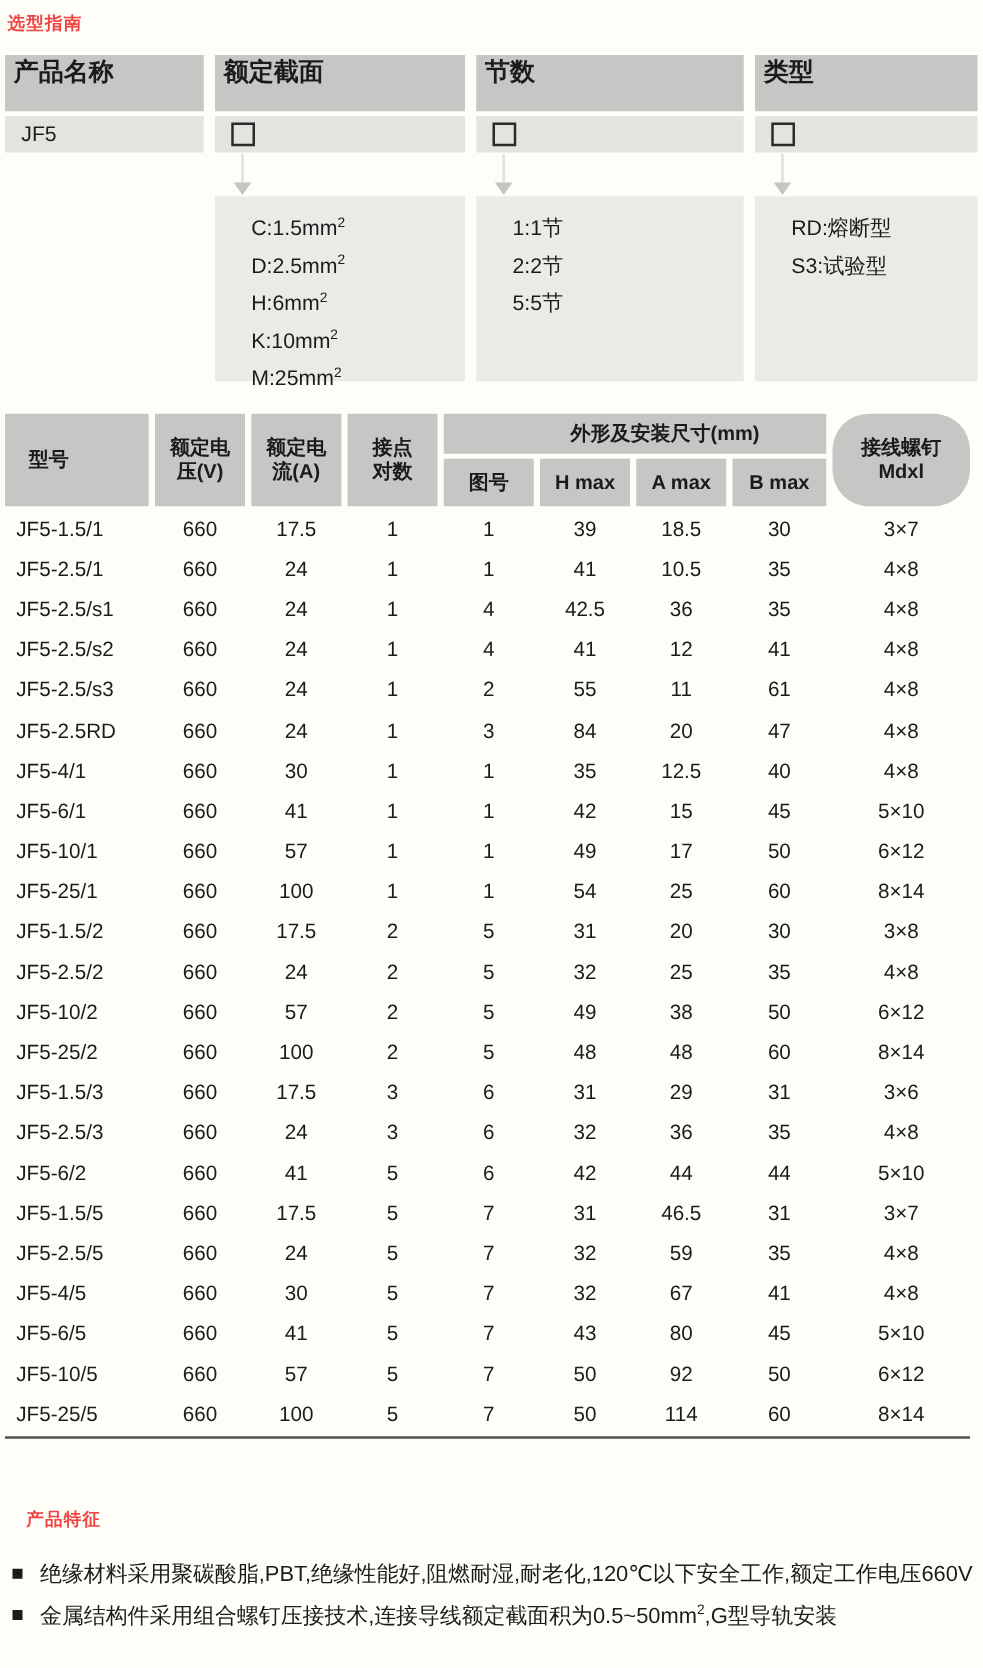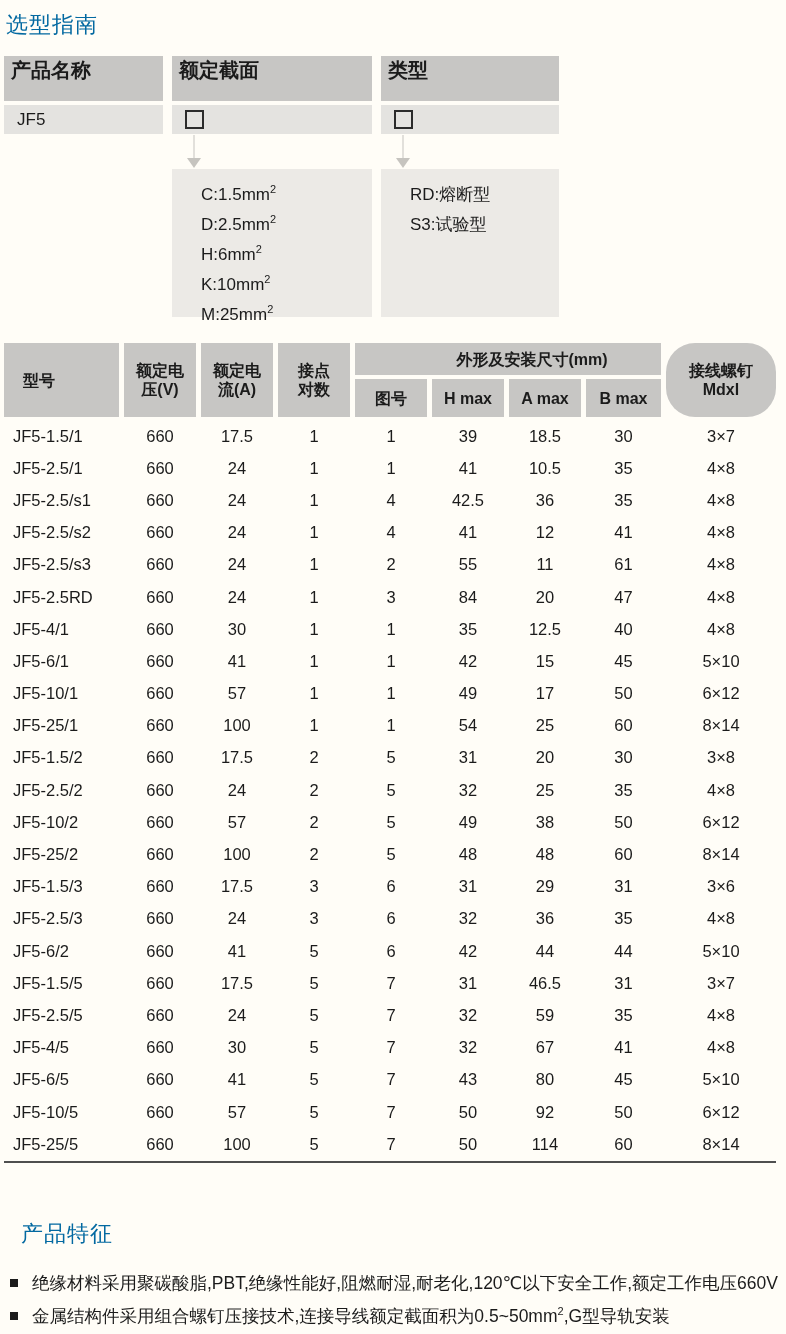--- a/index.html
+++ b/index.html
@@ -4,21 +4,21 @@
 <style>
   html,body{margin:0;padding:0;}
   body{
     width:786px;min-height:1334px;background:#fffdf7;color:#1b1b1b;
     font-family:"Liberation Sans","DejaVu Sans",sans-serif;
     -webkit-font-smoothing:antialiased;overflow-x:hidden;
   }
   sup{font-size:11px;line-height:0;}
   
   .sec-title{
-    color:#0369a1;font-size:22px;font-weight:normal;letter-spacing:1px;
+    color:#ef4444;font-size:14px;font-weight:bold;letter-spacing:1px;
     margin:10px 0 0 6px;
   }
   
   .selector{display:flex;column-gap:9px;margin:16px 0 0 4px;}
   .sel-col-0{width:159px;}
   .sel-col-1{width:200px;}
   .sel-col-2{width:214px;}
   .sel-col-3{width:178px;}
   .sel-header{
     height:45px;line-height:29px;background:#c7c6c4;font-weight:bold;
@@ -93,20 +93,33 @@
         <span class="arrow-head"></span>
       </div>
       <div class="sel-options">
         <div class="sel-opt">C:1.5mm<sup>2</sup></div>
         <div class="sel-opt">D:2.5mm<sup>2</sup></div>
         <div class="sel-opt">H:6mm<sup>2</sup></div>
         <div class="sel-opt">K:10mm<sup>2</sup></div>
         <div class="sel-opt">M:25mm<sup>2</sup></div>
       </div>
     </div>
+    <div class="sel-col sel-col-2">
+      <div class="sel-header">节数</div>
+      <div class="sel-value"><span class="cbx"></span></div>
+      <div class="sel-arrow">
+        <span class="arrow-line"></span>
+        <span class="arrow-head"></span>
+      </div>
+      <div class="sel-options">
+        <div class="sel-opt">1:1节</div>
+        <div class="sel-opt">2:2节</div>
+        <div class="sel-opt">5:5节</div>
+      </div>
+    </div>
     <div class="sel-col sel-col-3">
       <div class="sel-header">类型</div>
       <div class="sel-value"><span class="cbx"></span></div>
       <div class="sel-arrow">
         <span class="arrow-line"></span>
         <span class="arrow-head"></span>
       </div>
       <div class="sel-options">
         <div class="sel-opt">RD:熔断型</div>
         <div class="sel-opt">S3:试验型</div>

